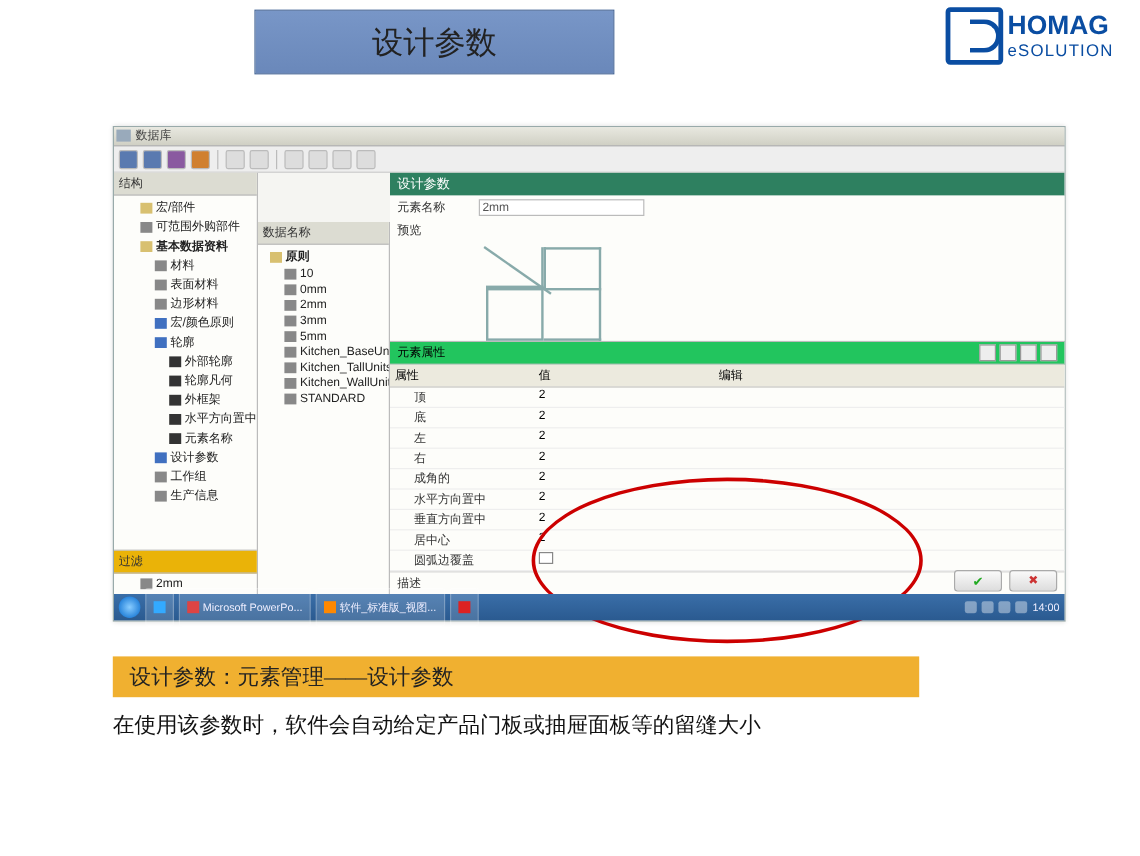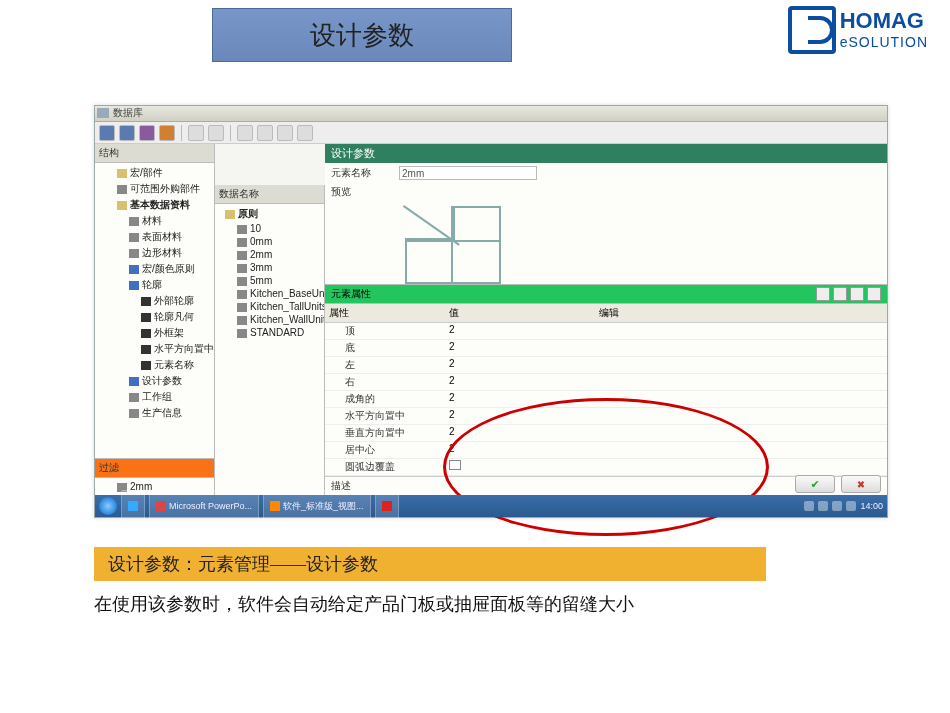--- a/index.html
+++ b/index.html
@@ -39,21 +39,21 @@
   .tree-item.depth3 { padding-left:34px; }
   .tree-item.depth4 { padding-left:46px; }
   .tree-item.bold { font-weight:bold; }
   .tree-item .ticon { display:inline-block; width:10px; height:9px; background:#6aa; margin-right:3px; vertical-align:middle; }
   .ticon.folder { background:#d8c070; }
   .ticon.blue { background:#4070c0; }
   .ticon.grey { background:#888; }
   .ticon.sq { background:#333; }
 
   .col1-bottom { border-top:1px solid #bbb; }
-  .col1-bottom .col-header { background:#f97316; }
+  .col1-bottom .col-header { background:#eab308; }
   .col1-bottom .tree { height:auto; }
 
   
   .panel-title { background:#2e8060; color:#fff; font-size:11px; padding:2px 6px; }
   .field-row { display:flex; align-items:center; font-size:10px; padding:3px 6px; gap:8px; background:#fdfdfa;}
   .field-row .lbl { width:60px; color:#333; }
   .field-row input { flex:0 0 120px; height:14px; font-size:10px; border:1px solid #bbb; padding:0 2px; color:#555; background:#fff; }
   .sub-label { font-size:10px; padding:2px 6px; color:#333; background:#fdfdfa;}
 
   .diagram-area { height:95px; background:#fdfdfa; position:relative; }

